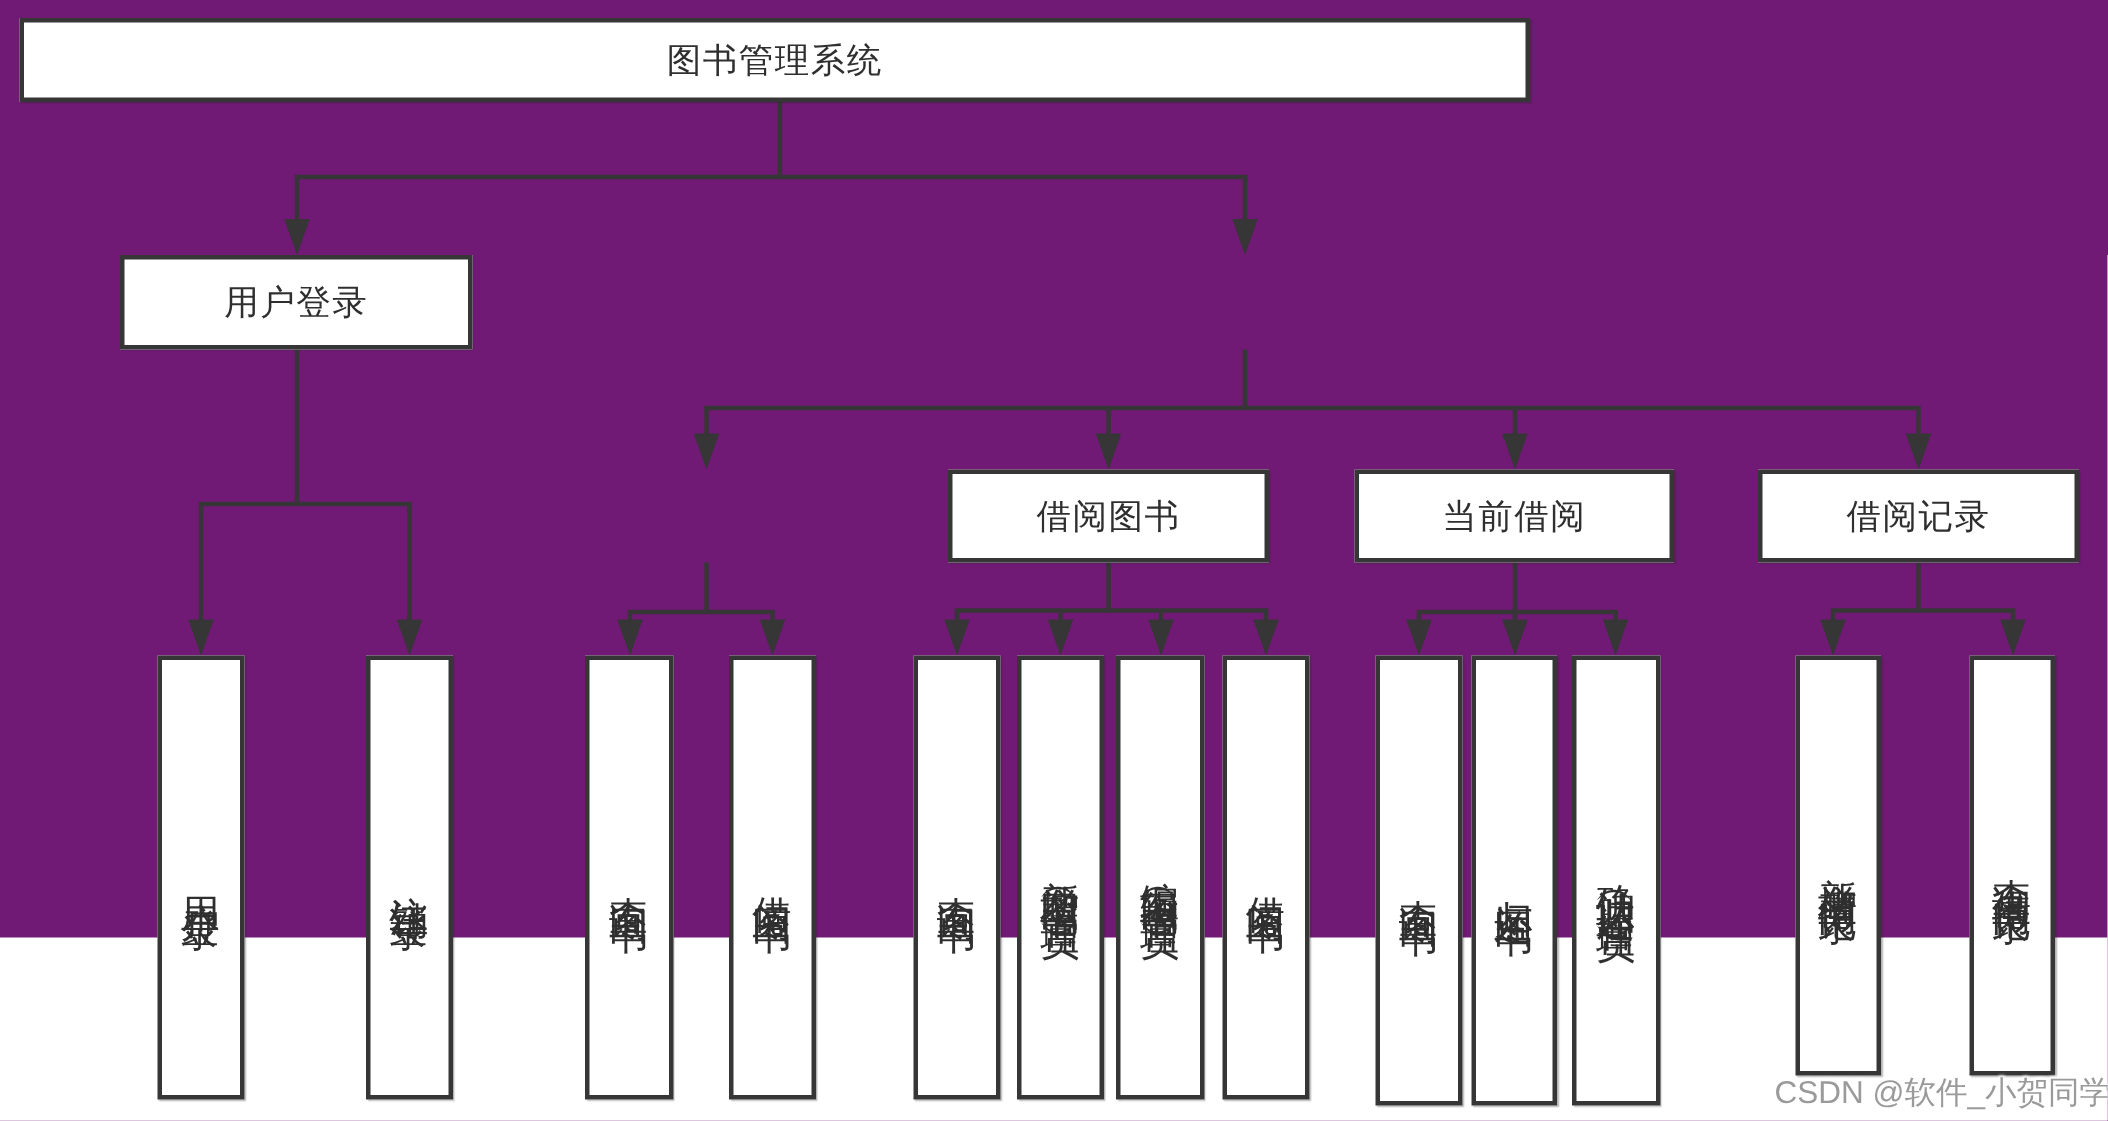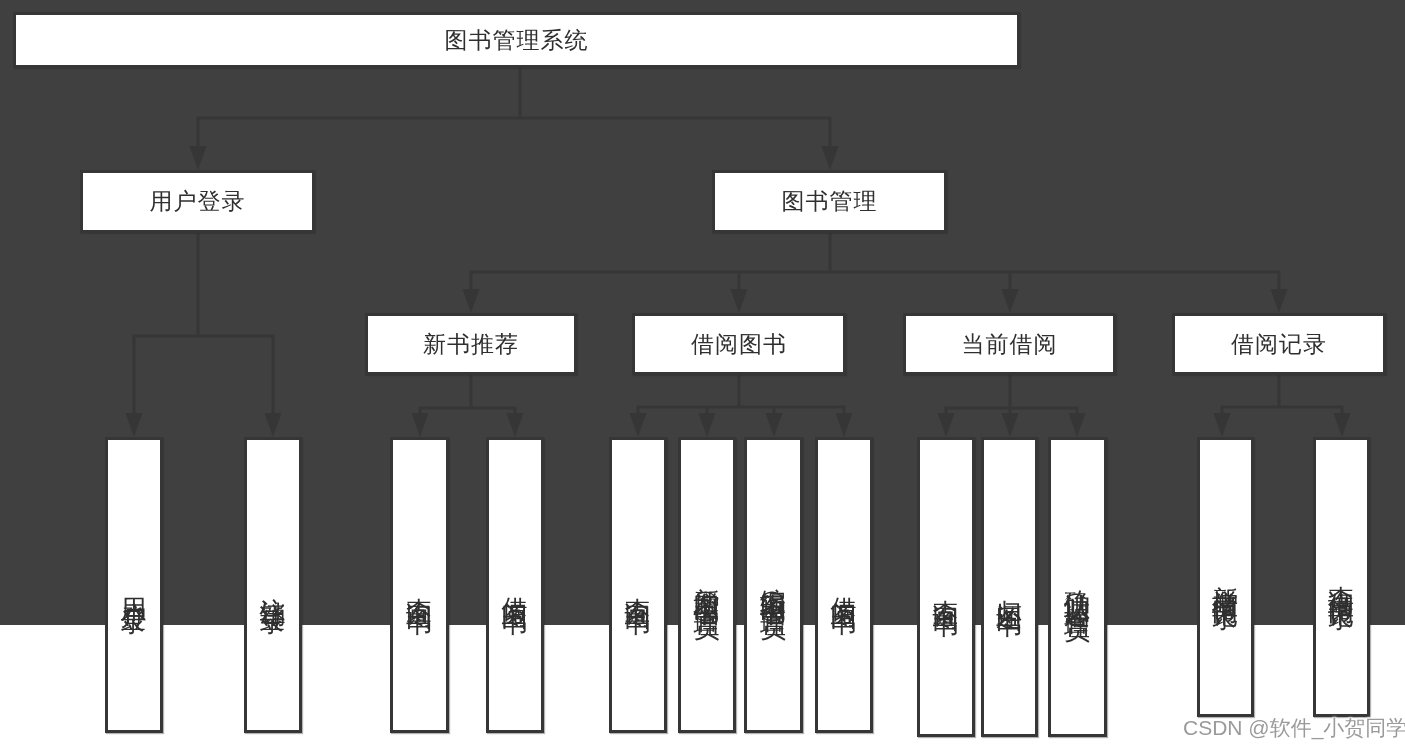--- a/index.html
+++ b/index.html
@@ -1,18 +1,18 @@
 <!DOCTYPE html>
 <html><head>
 <meta charset="utf-8">
 <style>
   html,body{margin:0;padding:0;background:#ffffff;}
   body{width:1405px;height:747px;overflow:hidden;
        font-family:"Liberation Sans","DejaVu Sans",sans-serif;color:#2f2f2f;}
-  .stage{position:relative;width:1405px;height:625px;background:#404040;}
+  .stage{position:relative;width:1405px;height:625px;background:#701a75;}
   .wires{position:absolute;left:0;top:0;width:1405px;height:747px;}
   .wires path.ln{fill:none;stroke:#363636;stroke-width:3;}
   .wires path.arr{fill:#363636;stroke:none;}
   .box{position:absolute;box-sizing:border-box;border:3px solid #363636;background:#ffffff;
        display:flex;align-items:center;justify-content:center;
        box-shadow:1px 1px 1px rgba(40,40,40,0.35);}
   .hbox .lbl{font-size:23px;letter-spacing:1px;white-space:nowrap;}
   .vbox .lbl{writing-mode:vertical-rl;text-orientation:mixed;
              font-size:26px;line-height:1;letter-spacing:4px;white-space:nowrap;}
   .watermark{position:absolute;left:1183px;top:714px;z-index:5;
@@ -67,27 +67,21 @@
     </g>
   </svg>
 
   <div class="box hbox" style="left:13px;top:12px;width:1007px;height:56px">
     <span class="lbl">图书管理系统</span>
   </div>
 
   <div class="box hbox" style="left:80px;top:170px;width:235px;height:63px">
     <span class="lbl">用户登录</span>
   </div>
-  <div class="box hbox" style="left:712px;top:170px;width:235px;height:63px">
-    <span class="lbl">图书管理</span>
-  </div>
 
-  <div class="box hbox" style="left:365px;top:313px;width:212px;height:62px">
-    <span class="lbl">新书推荐</span>
-  </div>
   <div class="box hbox" style="left:632px;top:313px;width:214px;height:62px">
     <span class="lbl">借阅图书</span>
   </div>
   <div class="box hbox" style="left:903px;top:313px;width:213px;height:62px">
     <span class="lbl">当前借阅</span>
   </div>
   <div class="box hbox" style="left:1172px;top:313px;width:214px;height:62px">
     <span class="lbl">借阅记录</span>
   </div>
 

